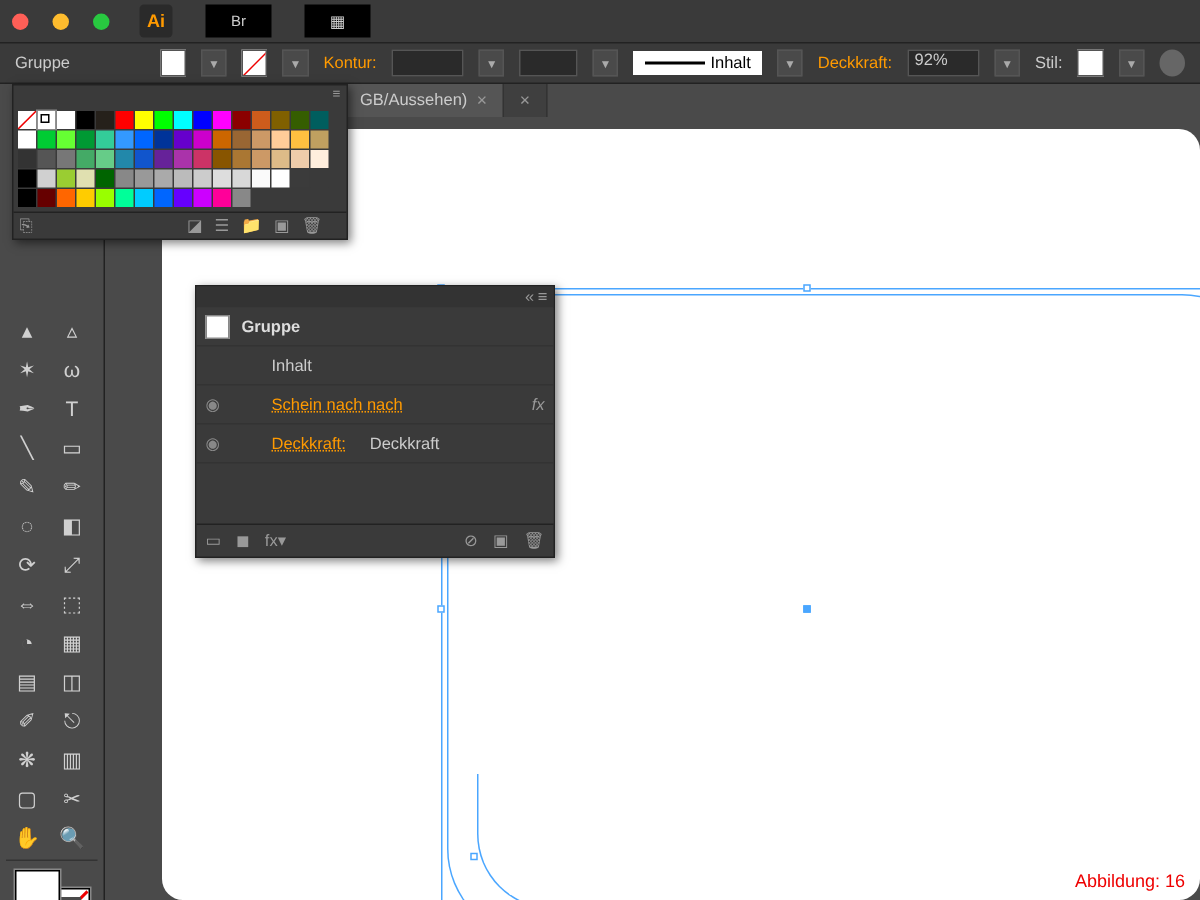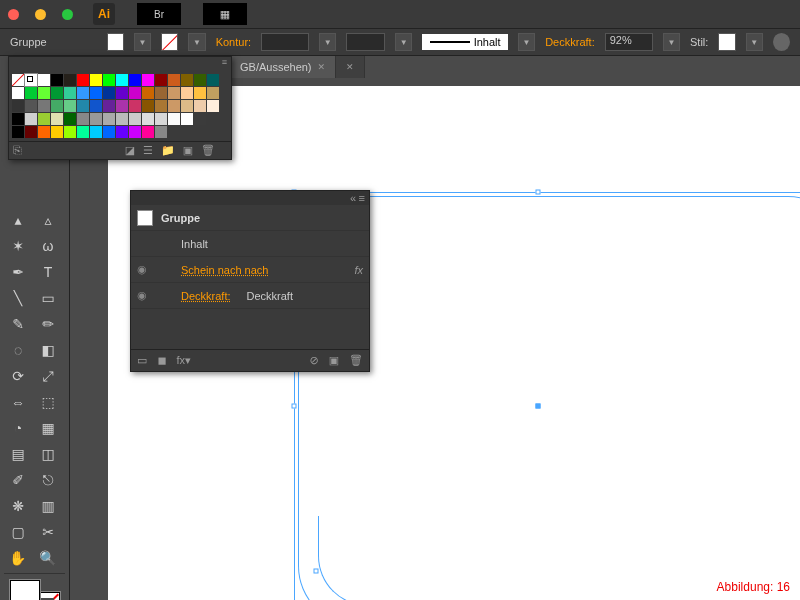--- a/index.html
+++ b/index.html
@@ -14,21 +14,21 @@
 .ctrl-drop { width:18px; height:18px; background:#4a4a4a; border:1px solid #555; display:inline-flex; align-items:center; justify-content:center; color:#aaa; font-size:8px;}
 .ctrl-swatch { width:18px; height:18px; border:1px solid #555; display:inline-block; }
 .ctrl-input { width:50px; height:18px; background:#2a2a2a; border:1px solid #555; color:#ccc; padding:0 4px; }
 .stroke-style { width:90px; height:16px; background:#fff; display:flex; align-items:center; justify-content:center; font-size:9px; color:#000;}
 .profile { width:18px; height:18px; border-radius:50%; background:#666; margin-left:auto;}
 .tabbar { height:22px; background:#4a4a4a; display:flex; align-items:center; }
 .tab { height:22px; padding:0 10px; display:flex; align-items:center; color:#ccc; background:#555; border-right:1px solid #333; gap:6px;}
 .tab.inactive { background:#3f3f3f; }
 .tabx { color:#999; font-size:9px;}
 .workspace { position:absolute; top:78px; left:70px; right:0; bottom:0; background:#4a4a4a; }
-.canvas { position:absolute; top:8px; left:38px; right:0; bottom:0; background:#fff; }
+.canvas { position:absolute; top:8px; left:38px; right:0; bottom:0; background:#fff;border-radius:14px; }
 .selbox { position:absolute; border:1px solid #4aa6ff; }
 .selhandle { position:absolute; width:5px; height:5px; background:#fff; border:1px solid #4aa6ff; transform:translate(-50%,-50%); }
 .roundshape { position:absolute; border:1px solid #4aa6ff; border-radius:60px; }
 .rect-shape { position:absolute; border:1px solid #4aa6ff; }
 .toolbar { position:absolute; top:78px; left:0; width:70px; bottom:0; background:#4a4a4a; border-right:1px solid #222; padding:6px 4px;}
 .trow { display:flex; gap:2px; margin-bottom:2px;}
 .tbtn { width:28px; height:24px; background:#4a4a4a; display:flex; align-items:center; justify-content:center; color:#d0d0d0; font-size:14px; border:1px solid transparent;}
 .tdiv { height:1px; background:#333; margin:3px 0; }
 .fillstroke { position:relative; width:50px; height:42px; margin:6px auto 4px; }
 .fsfill { position:absolute; width:30px; height:30px; background:#fff; border:1px solid #000; top:0; left:0; box-shadow:0 0 0 1px #888;}

